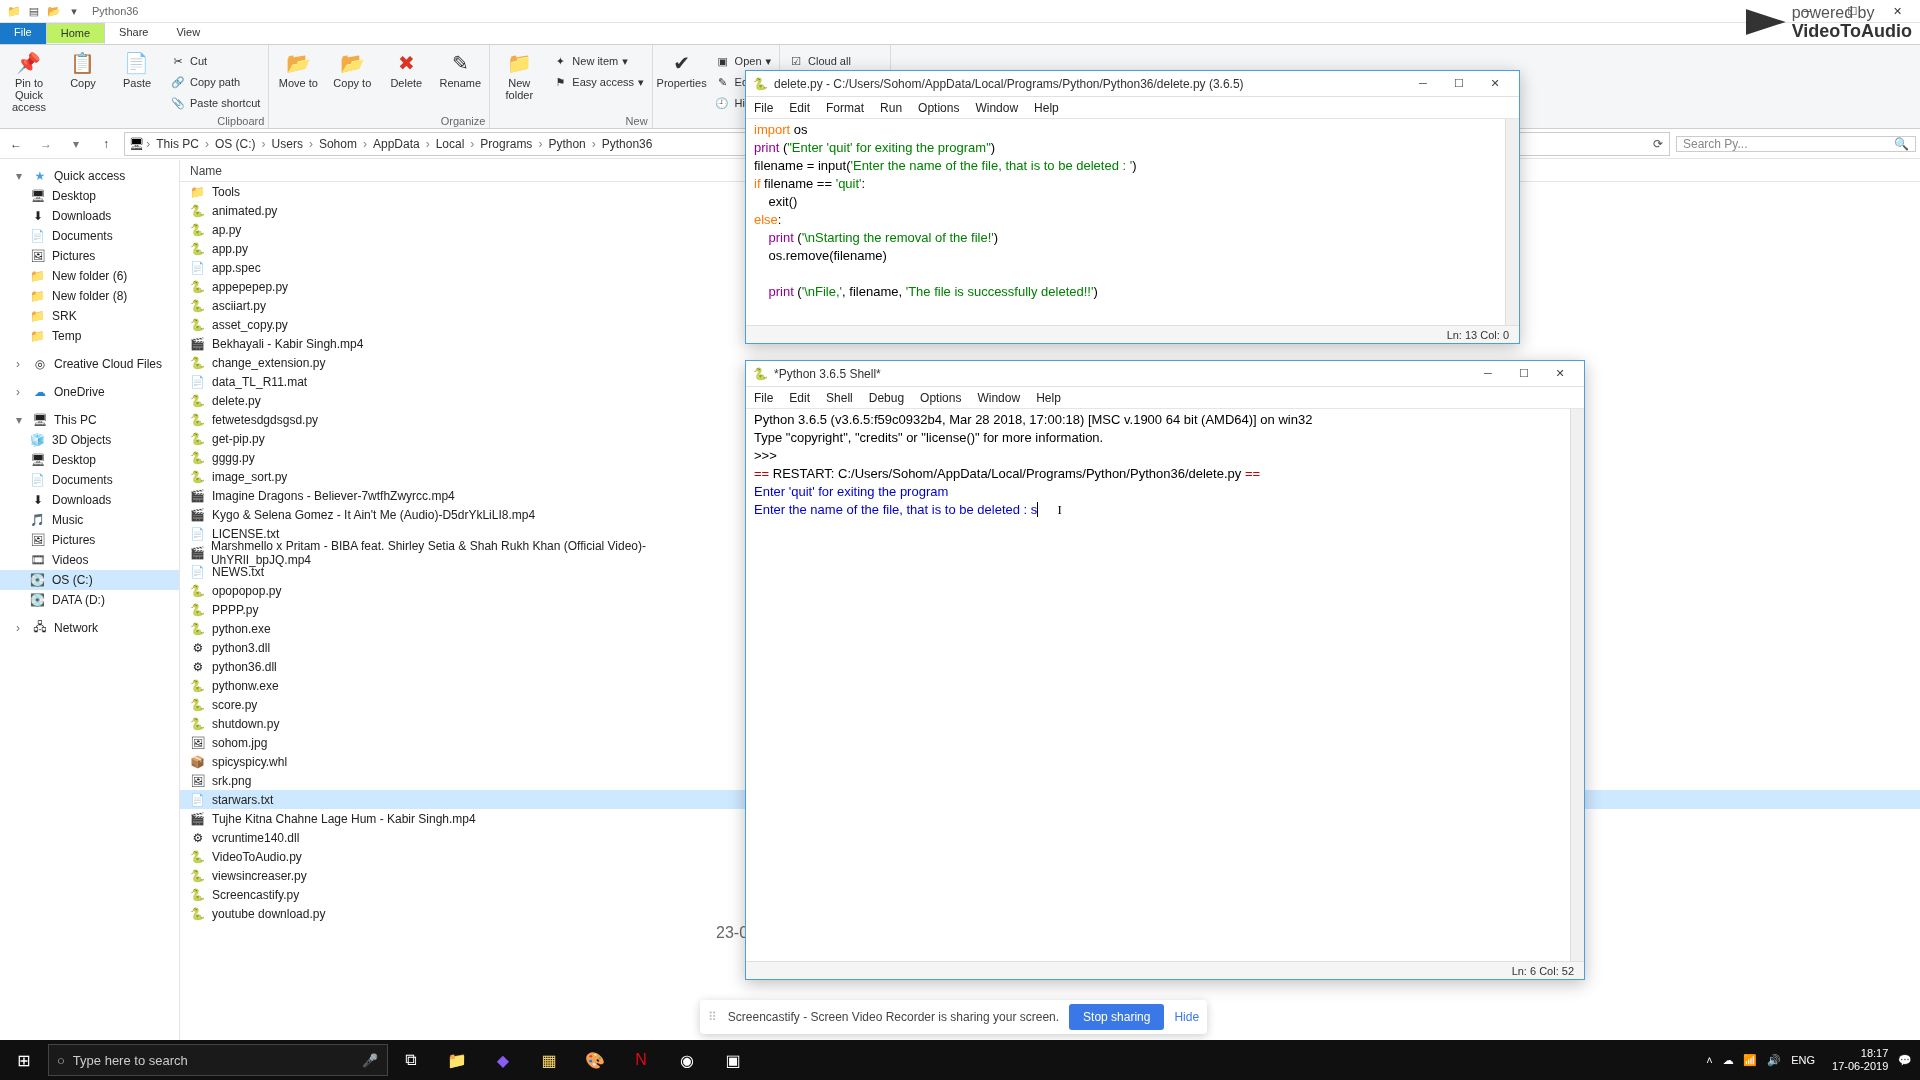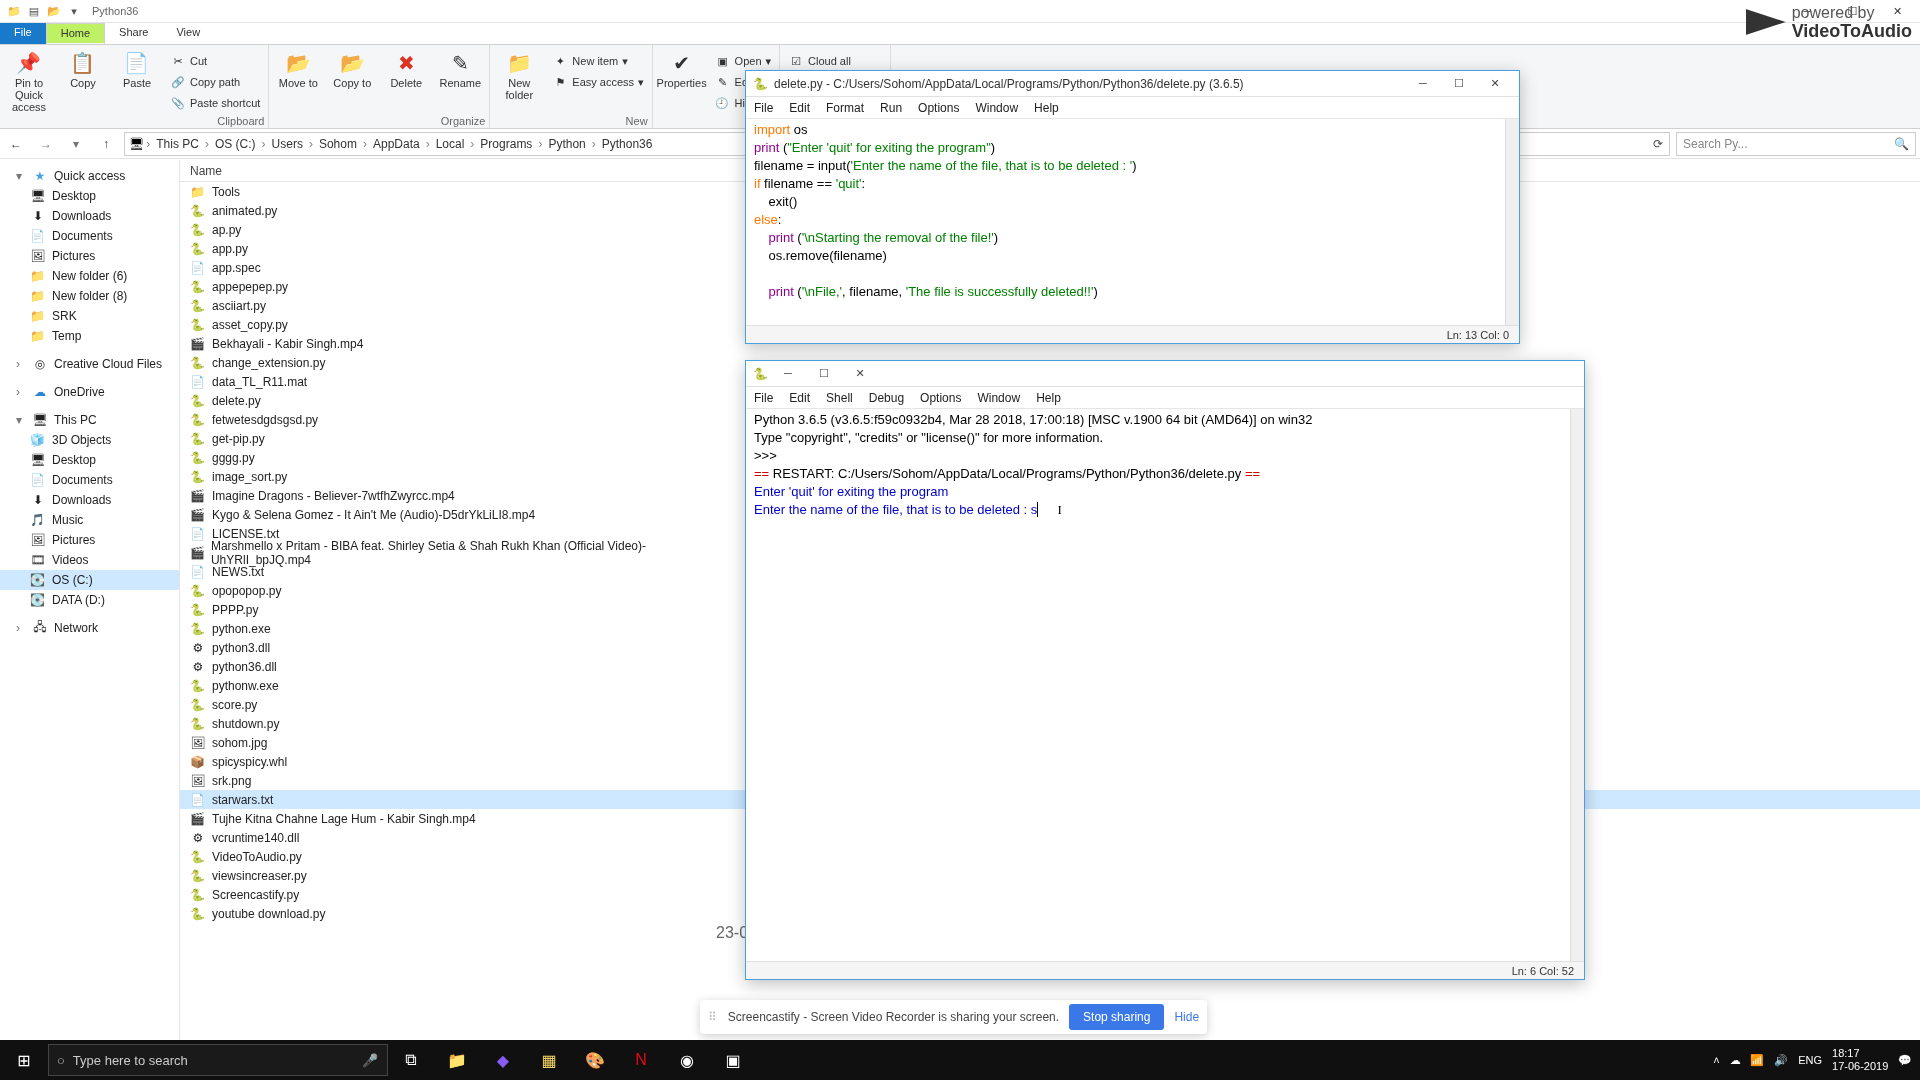--- a/index.html
+++ b/index.html
@@ -35,21 +35,21 @@
 .smallbtn .ic { width: 16px; text-align: center; }
 
 
 .addr-row { height: 30px; border-bottom: 1px solid #e5e5e5; display: flex; align-items: center; padding: 0 4px; gap: 6px; font-size: 12px; }
 .navbtn { width: 24px; height: 24px; display: inline-flex; align-items: center; justify-content: center; color: #777; border-radius: 2px; }
 .navbtn.enabled { color: #333; }
 .crumbs { flex: 1; display: flex; align-items: center; border: 1px solid #ccc; height: 24px; padding-left: 4px; gap: 0; background: #fff; }
 .crumb { padding: 0 4px; color: #333; }
 .crumb-sep { color: #888; padding: 0 2px; }
 .crumbs .refresh { margin-left: auto; width: 22px; text-align: center; color: #555; }
-.searchbox { width: 240px; border: 1px solid #ccc; height: 24px; display: flex; align-items: center; padding: 0 6px; color: #888; font-size: 12px; background: #fff; }
+.searchbox { width: 240px; border: 1px solid #ccc; height: 16px; display: flex; align-items: center; padding: 0 6px; color: #888; font-size: 12px; background: #fff; }
 .searchbox .sic { margin-left: auto; color: #888; }
 
 
 .content { position: absolute; top: 160px; bottom: 26px; left: 0; right: 0; display: flex; }
 .sidebar { width: 180px; border-right: 1px solid #e5e5e5; overflow: hidden; padding: 6px 0; }
 .side-item { display: flex; align-items: center; gap: 6px; padding: 2px 6px 2px 16px; font-size: 12px; color: #222; height: 20px; }
 .side-item.sub { padding-left: 30px; }
 .side-item .exp { width: 10px; color: #777; }
 .side-item.sel { background: #cde8ff; }
 .side-item .sic { width: 16px; text-align: center; }
@@ -100,21 +100,21 @@
 .sc-logo .txt2 { font-size: 18px; font-weight: 600; color: #333; display: block; line-height: 1; }
 
 
 .taskbar { position: absolute; left: 0; right: 0; bottom: 0; height: 40px; background: #101010; display: flex; align-items: stretch; color: #fff; z-index: 20; }
 .taskbar .start { width: 48px; display: flex; align-items: center; justify-content: center; font-size: 16px; color: #fff; }
 .taskbar .search { flex: 0 0 340px; background: #1a1a1a; border: 1px solid #444; margin: 4px 0; display: flex; align-items: center; padding: 0 8px; gap: 8px; color: #ccc; font-size: 13px; }
 .taskbar .search .mic { margin-left: auto; }
 .taskbar .tb-icons { display: flex; }
 .taskbar .tb-icons span { width: 46px; display: flex; align-items: center; justify-content: center; font-size: 16px; }
 .taskbar .tray { margin-left: auto; display: flex; align-items: center; gap: 10px; padding-right: 8px; font-size: 11px; color: #fff; }
-.taskbar .tray .clock { text-align: left; line-height: 1.2; }
+.taskbar .tray .clock { text-align: right; line-height: 1.2; margin-left: 7px; }
 
 
 .bg { position: absolute; right: 0; top: 0; width: 520px; height: 100%; background: #e6e6e6; z-index: -1; }
 
 
 .explorer { z-index: 1; }
 .idle-editor { z-index: 5; }
 .idle-shell { z-index: 6; }
 .sharebar { z-index: 10; }
 .sc-logo { z-index: 15; }
@@ -690,20 +690,21 @@
 <span>    os.remove(filename)</span>
 <span></span>
 <span>    </span><span class="kw-purple">print </span><span>(</span><span class="kw-green">'\nFile,'</span><span>, filename, </span><span class="kw-green">'The file is successfully deleted!!'</span><span>)</span></div>
   <div class="idle-scroll"></div>
   <div class="idle-status">Ln: 13  Col: 0</div>
 </div>
 
 <div class="idle-window idle-shell">
   <div class="idle-title">
     <span class="tic">🐍</span>
+    <span class="ttxt">*Python 3.6.5 Shell*</span>
     <div class="wc">
       <span>─</span>
       <span>☐</span>
       <span>✕</span>
     </div>
   </div>
   <div class="idle-menu" id="shell-menu">
       <span>File</span>
       <span>Edit</span>
       <span>Shell</span>

